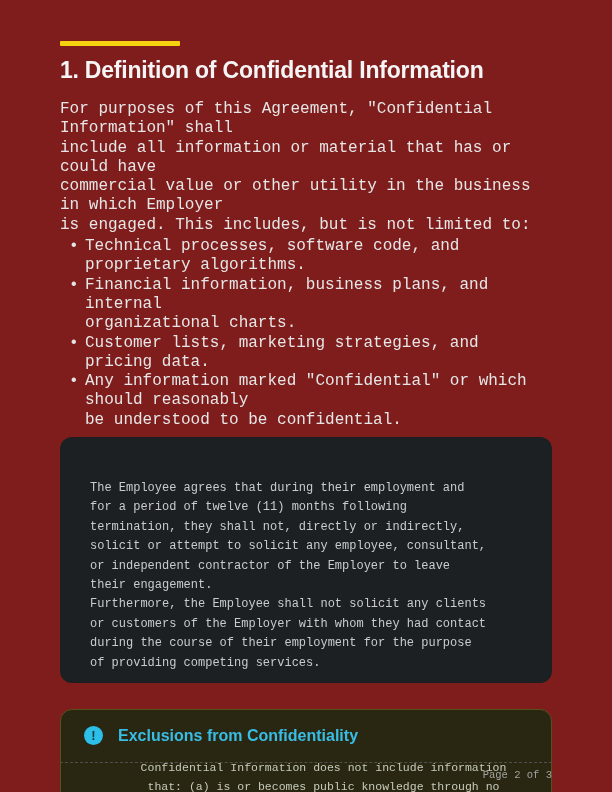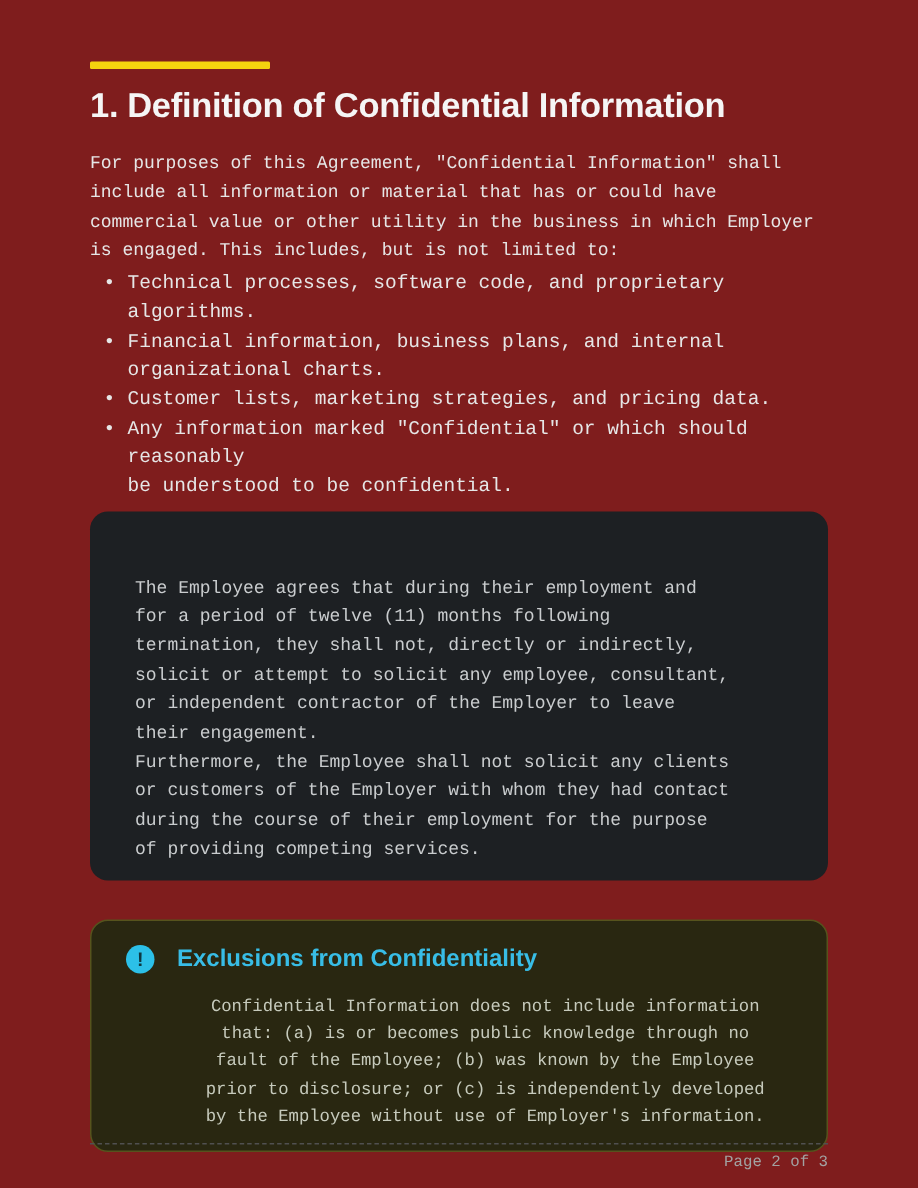--- a/index.html
+++ b/index.html
@@ -27,35 +27,35 @@
     font-weight: bold;
     font-size: 23px;
     line-height: 28px;
     color: #f5f5f5;
     letter-spacing: -0.2px;
   }
   .title-num { margin-right: 6px; }
 
   .intro {
     margin: 16px 0 0 0;
-    font-size: 12px;
+    font-size: 16px;
     line-height: 19.3px;
     color: #e6e6e6;
     white-space: pre-wrap;
   }
 
   ul.bullets {
     margin: 2px 0 0 0;
     padding: 0;
     list-style: none;
   }
   ul.bullets li {
     position: relative;
     padding-left: 25px;
-    font-size: 13px;
+    font-size: 16px;
     line-height: 19.3px;
     color: #e6e6e6;
     white-space: pre-wrap;
   }
   ul.bullets li::before {
     content: "\2022";
     position: absolute;
     left: 9px;
     top: 0;
     color: #e6e6e6;

